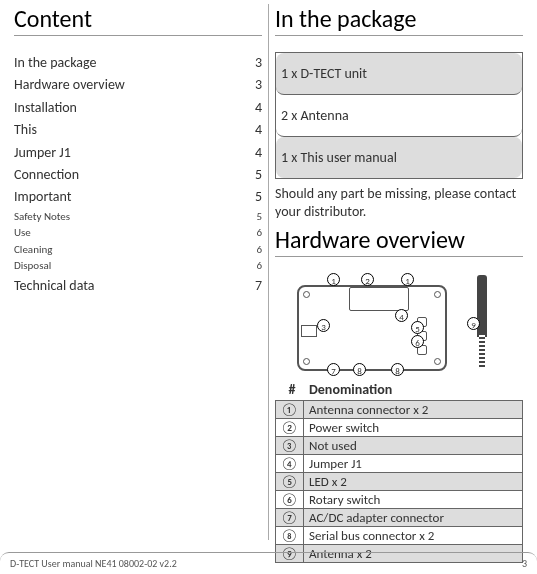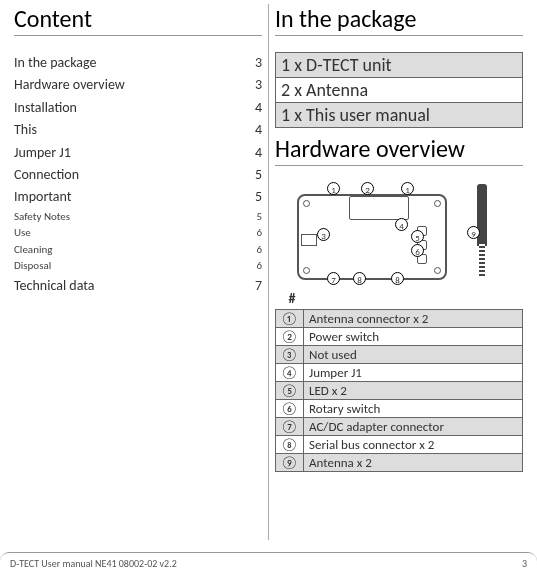--- a/index.html
+++ b/index.html
@@ -35,23 +35,24 @@
     justify-content: space-between;
     font-size: 14px;
     line-height: 1.6;
   }
   .toc-sub { font-size: 11px; line-height: 1.5; color: #444; }
   .box-list {
     border: 1px solid #666;
     margin-bottom: 6px;
   }
   .box-row {
-    font-size: 18px;
-    padding: 1px 5px;
+    font-size: 14px;
+    padding: 12px 5px;
     border-bottom: 1px solid #666;
+    border-radius: 8px;
   }
   .box-row:last-child { border-bottom: none; }
   .box-row.alt { background: #ddd; }
   .note { font-size: 14px; margin: 2px 0 4px 0; line-height: 1.3; }
 
   
   .diagram {
     margin: 6px 0 6px 8px;
     position: relative;
     width: 220px;
@@ -214,20 +215,21 @@
     </div>
   </div>
 
   <div class="col">
     <h1>In the package</h1>
     <div class="box-list">
       <div class="box-row alt">1 x D-TECT unit</div>
       <div class="box-row">2 x Antenna</div>
       <div class="box-row alt">1 x This user manual</div>
     </div>
+    <div class="note">Should any part be missing, please contact your distributor.</div>
 
     <h1>Hardware overview</h1>
 
     <div class="diagram">
       <div class="unit">
         <div class="plate"></div>
         <div class="conn-left"></div>
         <div class="screw" style="left:4px;top:4px"></div>
         <div class="screw" style="right:4px;top:4px"></div>
         <div class="screw" style="left:4px;bottom:4px"></div>
@@ -246,20 +248,21 @@
       <div class="callout" style="left:128px;top:48px">5</div>
       <div class="callout" style="left:128px;top:62px">6</div>
       <div class="callout" style="left:44px;top:90px">7</div>
       <div class="callout" style="left:70px;top:90px">8</div>
       <div class="callout" style="left:108px;top:90px">8</div>
       <div class="callout" style="left:184px;top:44px">9</div>
     </div>
 
     <div class="denom-head">
       <div class="num">#</div>
+      <div>Denomination</div>
     </div>
     <div class="denom-table">
       <div class="denom-row alt">
         <div class="num">①</div>
         <div class="label">Antenna connector x 2</div>
       </div>
       <div class="denom-row">
         <div class="num">②</div>
         <div class="label">Power switch</div>
       </div>

